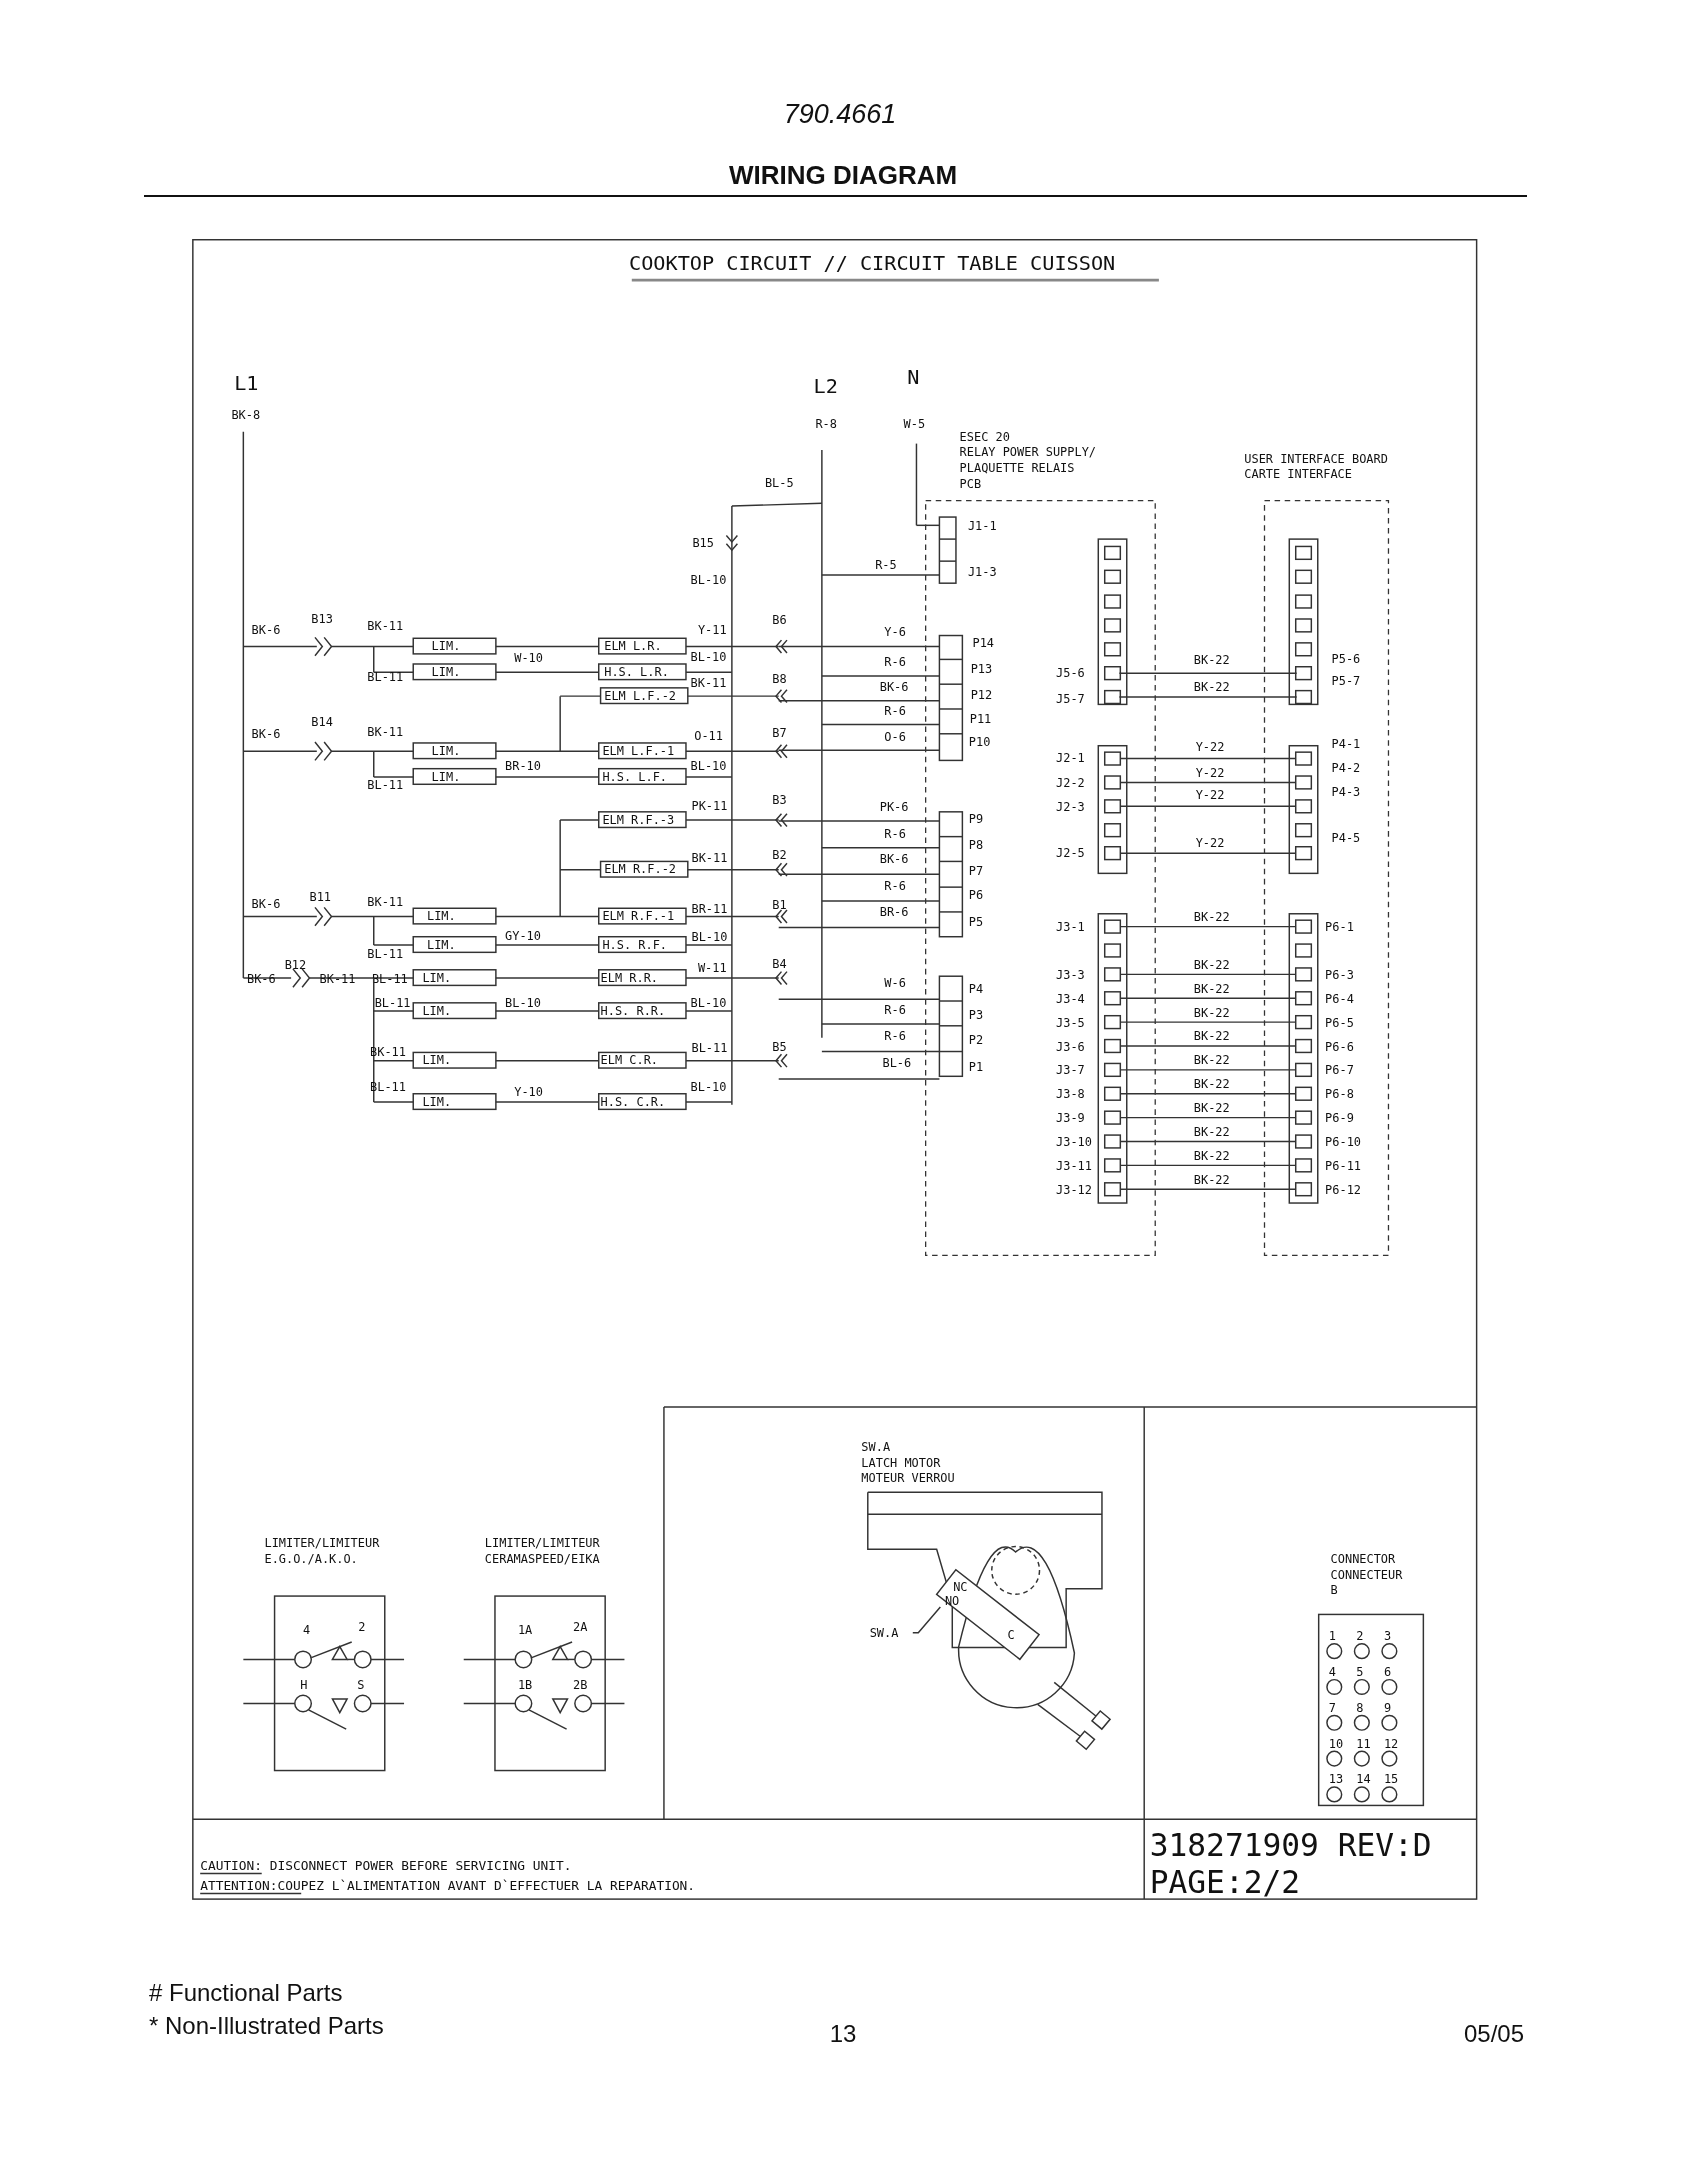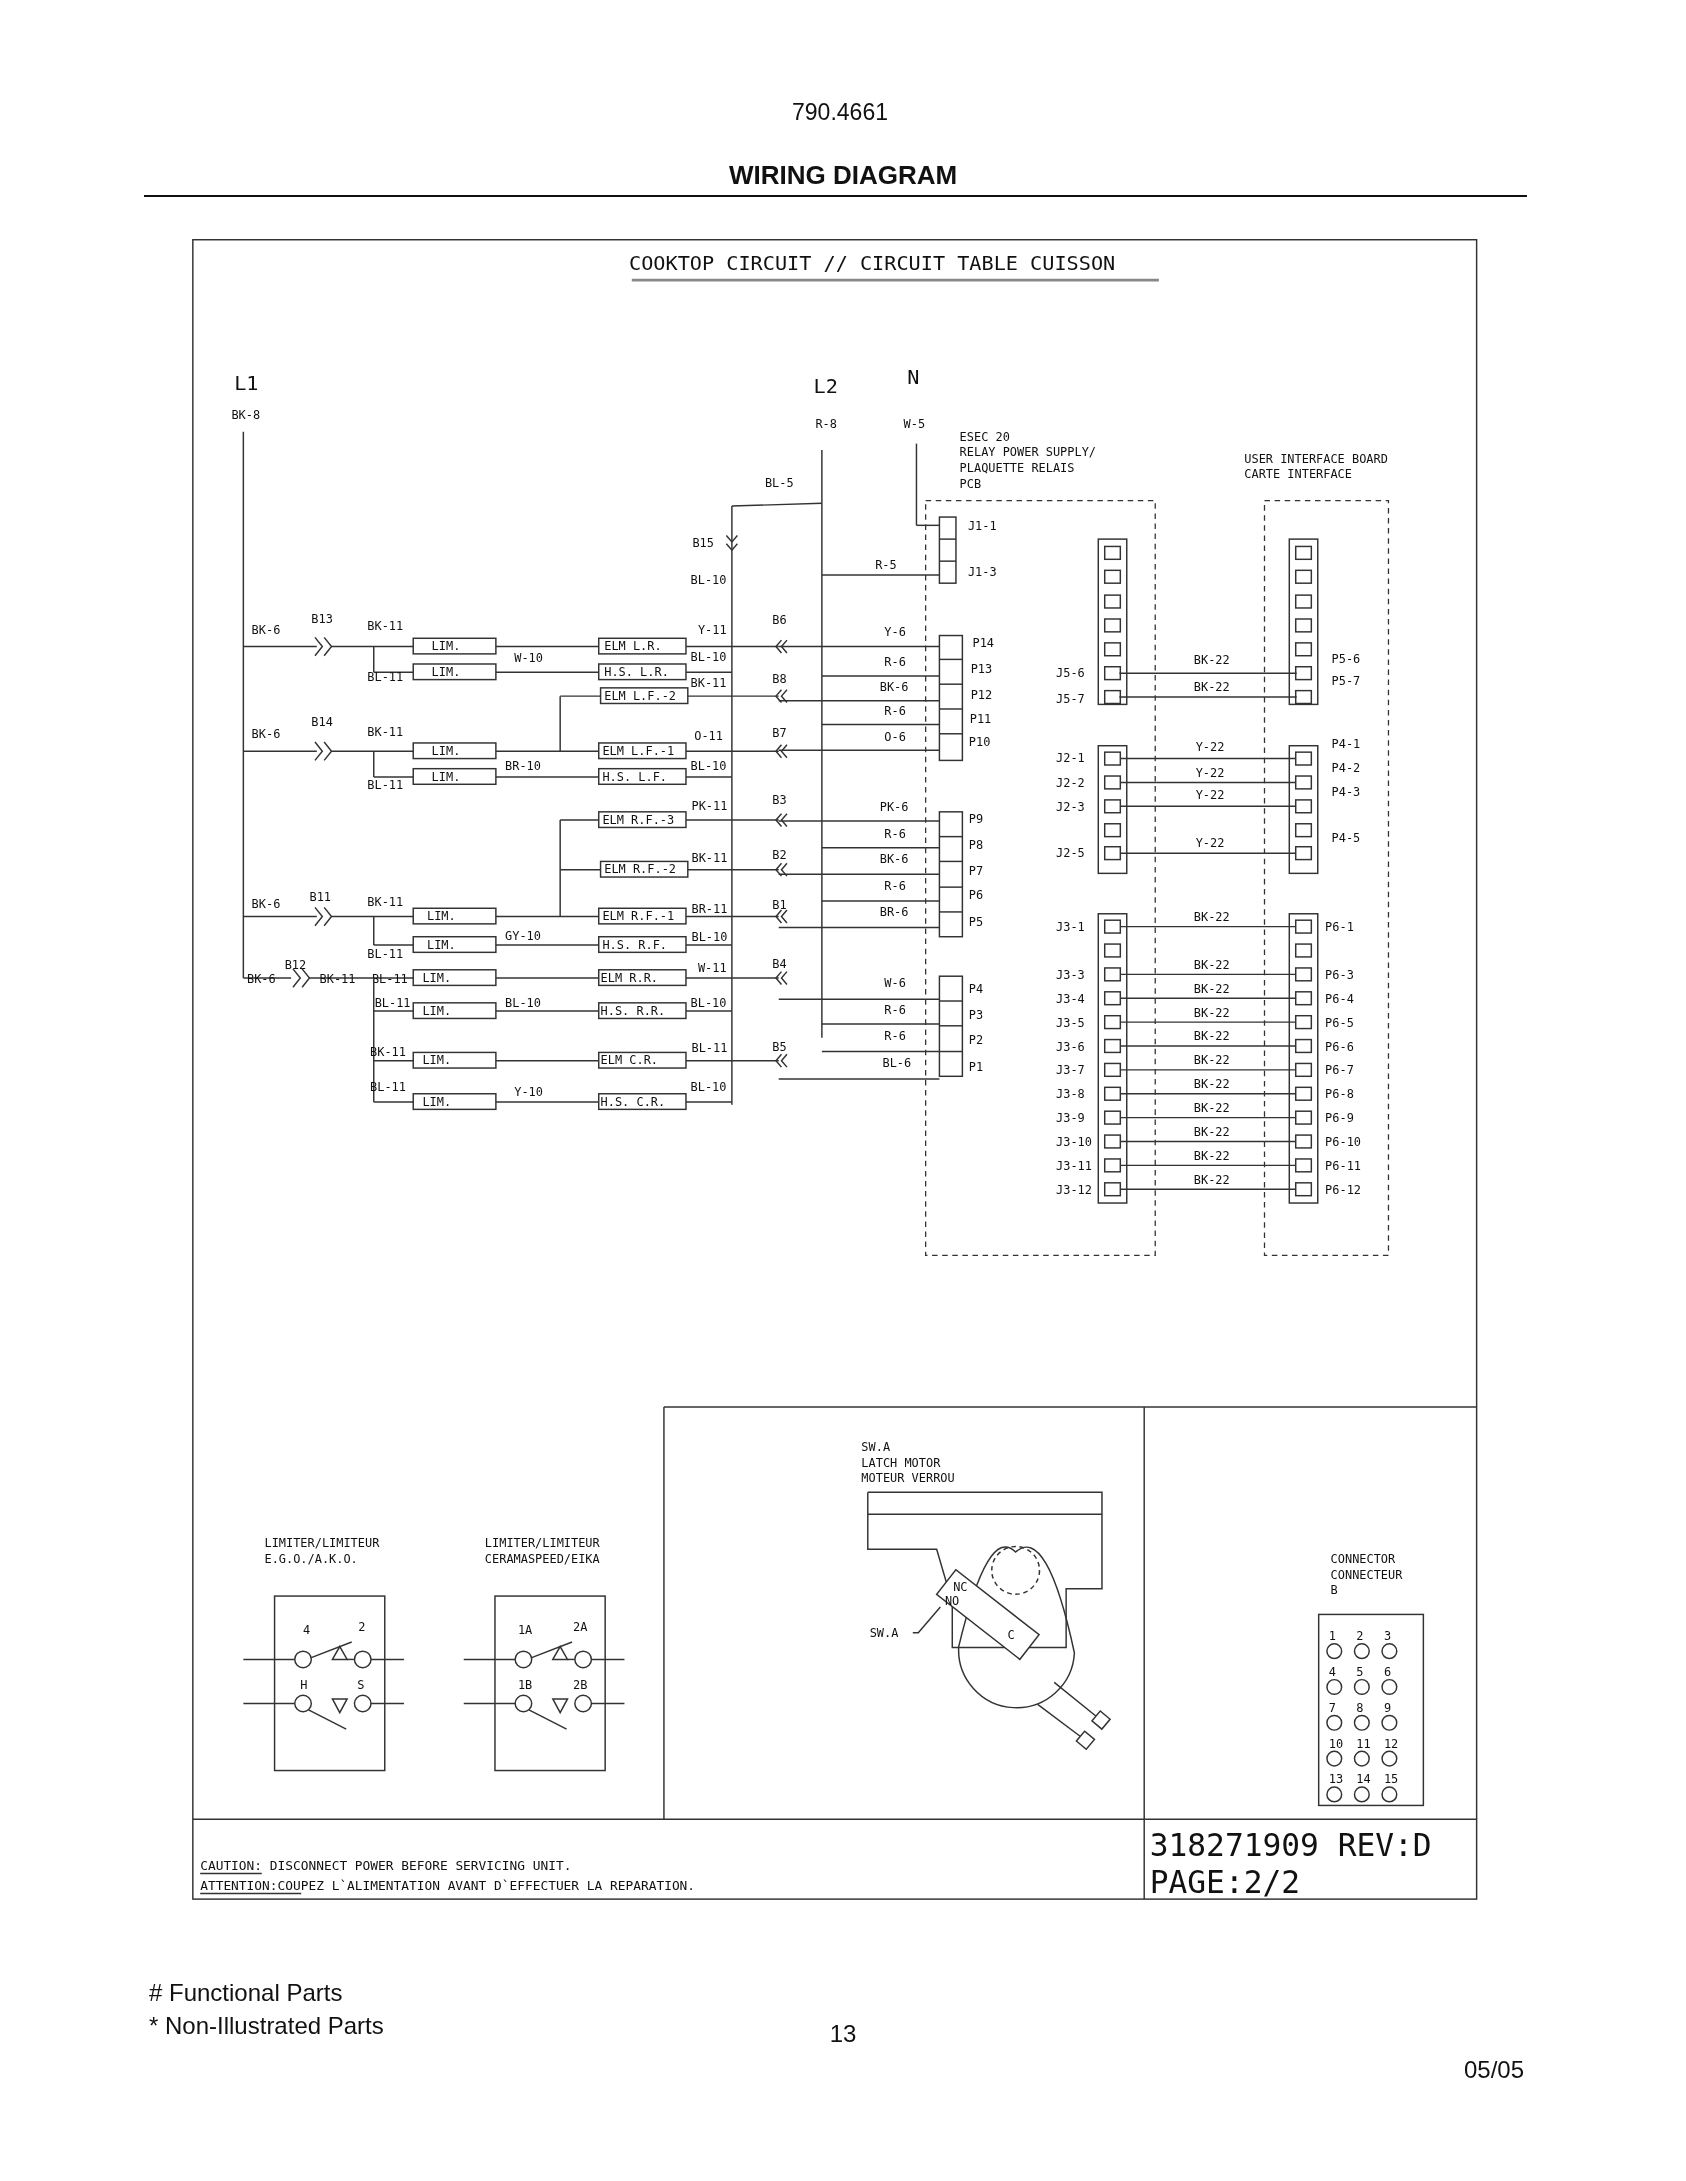--- a/index.html
+++ b/index.html
@@ -1,22 +1,22 @@
 <!DOCTYPE html>
 <html style="font-size:14.7px"><head>
 <meta charset="utf-8">
 <style>
   html, body { margin:0; padding:0; background:#ffffff; }
   body { width:1686px; height:2182px; position:relative; overflow:hidden; font-family:"Liberation Sans", sans-serif; color:#111; }
-  .hdr-num { position:absolute; top:99px; left:0; width:1680px; text-align:center; font-size:23px; }
+  .hdr-num { position:absolute; top:99px; left:0; width:1680px; text-align:center; font-size:27px;font-style:italic; }
   .hdr-title { position:absolute; top:160px; left:0; width:1686px; text-align:center; font-size:26px; font-weight:bold; }
   .hdr-rule { position:absolute; top:195px; left:144px; width:1383px; height:1.8px; background:#111; }
   .footer-left { position:absolute; top:1976px; left:149px; font-size:24px; line-height:33px; }
   .footer-center { position:absolute; top:2020px; left:0; width:1686px; text-align:center; font-size:24px; }
-  .footer-right { position:absolute; top:2020px; right:162px; font-size:24px;margin-top:36px; }
+  .footer-right { position:absolute; top:2020px; right:162px; font-size:24px; }
   svg { position:absolute; left:0; top:0; }
   svg text { font-family:"DejaVu Sans Mono", monospace; fill:#111; }
   .w { stroke:#333; stroke-width:1.6; fill:none; }
   .box { stroke:#333; stroke-width:1.6; fill:#fff; }
   .dash { stroke:#333; stroke-width:1.4; fill:none; stroke-dasharray:6 5; }
   .t { font-size:14px; }
   .t-sm { font-size:13px; }
   .t-lg { font-size:22px; }
   .t-xl { font-size:34px; }
 </style>

